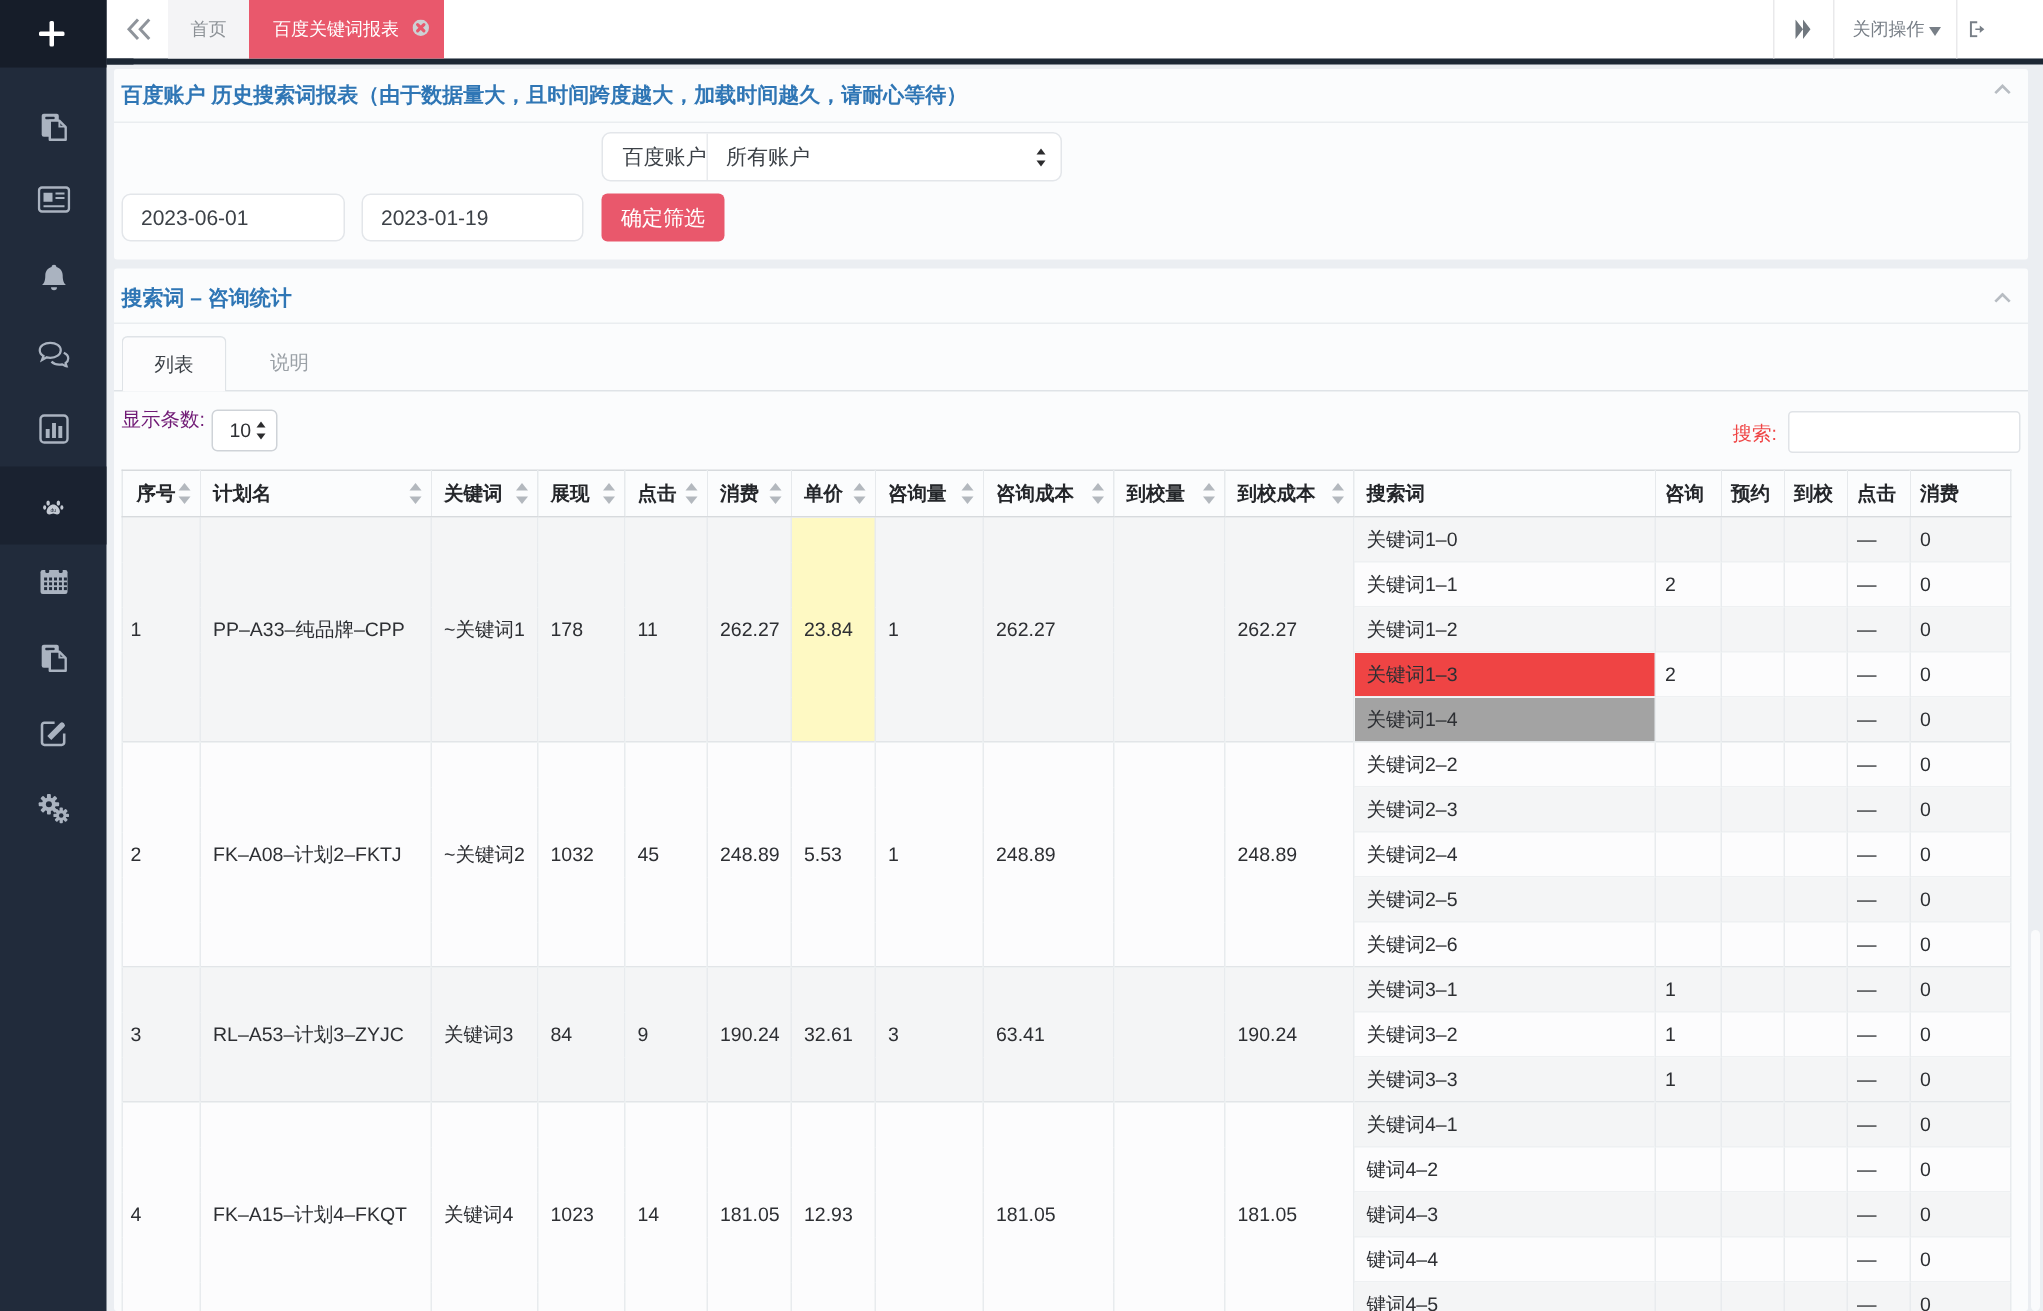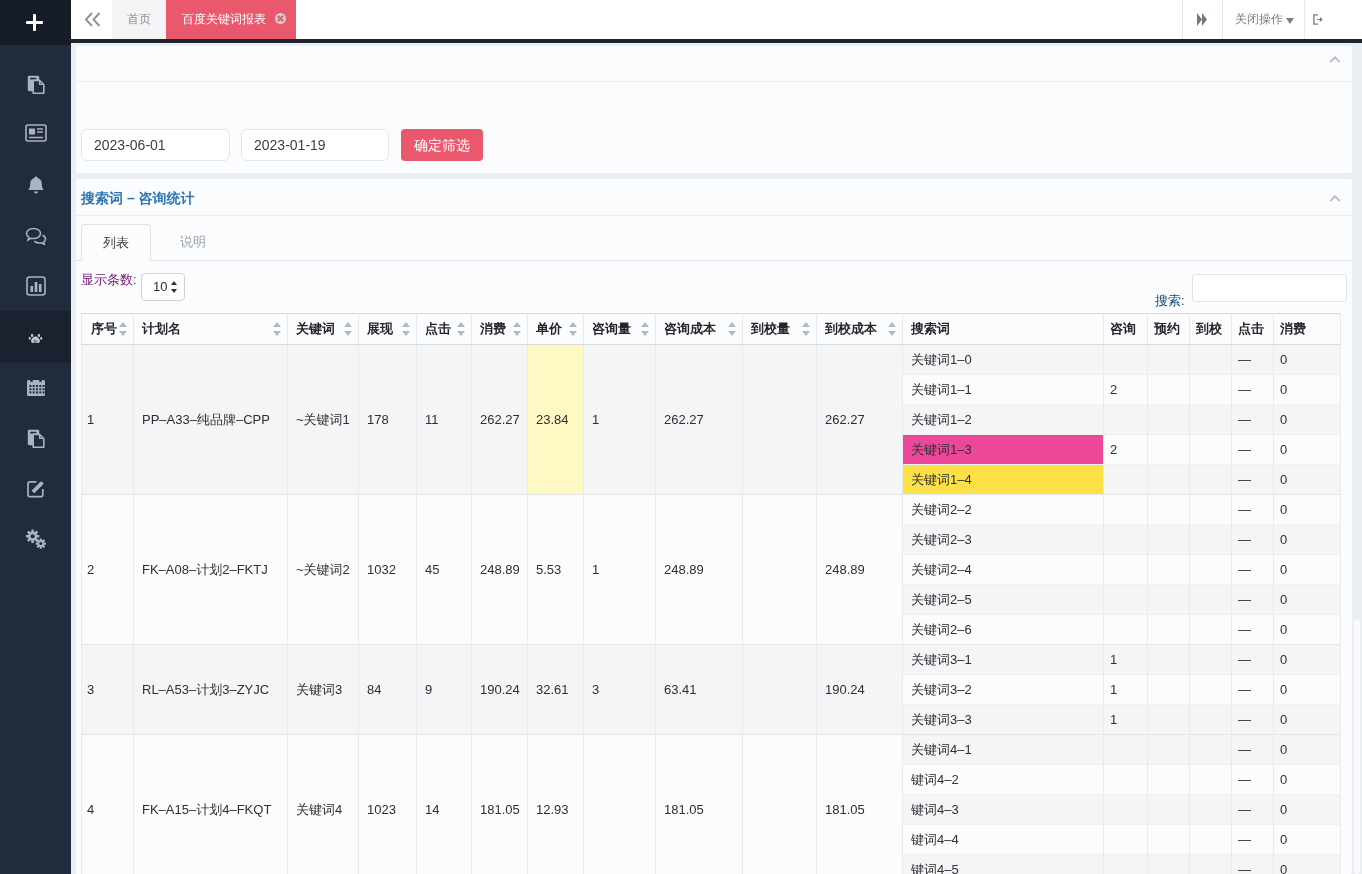--- a/index.html
+++ b/index.html
@@ -35,21 +35,21 @@
 .inp{position:absolute;height:32px;border:1px solid #e3e6ea;border-radius:6px;background:#fff;font-size:14px;color:#3c4147;line-height:30px;padding-left:12px}
 #btn{position:absolute;left:325px;top:83px;width:82px;height:32px;background:#e9586c;border-radius:4px;color:#fff;font-size:14px;text-align:center;line-height:32px}
 
 #tabact{position:absolute;left:5px;top:45px;width:70px;height:37px;background:#fcfcfd;border:1px solid #dfe3e7;border-bottom:none;border-radius:4px 4px 0 0;text-align:center;line-height:36px;font-size:13px;color:#3c4147;z-index:2}
 #tab2{position:absolute;left:82px;top:45px;width:70px;height:37px;text-align:center;line-height:36px;font-size:13px;color:#9aa0a6}
 #tabline{position:absolute;left:0;top:81px;width:1276px;height:1px;background:#dfe3e7}
 
 #lenlab{position:absolute;left:5px;top:92px;font-size:13px;color:#701a75}
 #lensel{position:absolute;left:65px;top:94px;width:44px;height:28px;border:1px solid #cfd3d8;border-radius:4px;background:#fff;font-size:13px;color:#2d2f33;line-height:26px;padding-left:11px}
 #lensel .caret{right:6px}
-#schlab{position:absolute;left:1079px;top:113px;font-size:13px;color:#0c4a6e}
+#schlab{position:absolute;left:1079px;top:101px;font-size:13px;color:#ef4444}
 #schinp{position:absolute;left:1116px;top:95px;width:155px;height:28px;border:1px solid #e0e3e7;background:#fff;border-radius:3px}
 
 #tbl{position:absolute;left:81px;top:313px;width:1259px;border-collapse:collapse;table-layout:fixed;font-size:13px;color:#2d2f33}
 #tbl th{position:relative;height:31px;font-size:13px;color:#24262a;font-weight:bold;text-align:left;padding:0 0 0 8px;background:#fbfcfd;border:1px solid #e6e9ec;border-top:1px solid #d7dadd;border-bottom:1px solid #d7dadd;white-space:nowrap;overflow:hidden}
 #tbl td{height:30px;padding:0 0 0 8px;border-left:1px solid #e8ebee;border-right:1px solid #e8ebee;white-space:nowrap;overflow:hidden}
 #tbl td.s{border-top:1px solid #eef0f2}
 #tbl tr:first-child td.s{border-top:none}
 #tbl td.bt{border-top:1px solid #e2e5e8}
 #tbl td.c0{padding-left:5px}
 #tbl th.c0{padding-left:9px}
@@ -198,24 +198,29 @@
         <rect x="15.7" y="9.4" width="2.2" height="3.3" rx="0.6" transform="rotate(180 16.8 14.6)" fill="#aab3c0"></rect>
         <rect x="15.7" y="9.4" width="2.2" height="3.3" rx="0.6" transform="rotate(225 16.8 14.6)" fill="#aab3c0"></rect>
         <rect x="15.7" y="9.4" width="2.2" height="3.3" rx="0.6" transform="rotate(270 16.8 14.6)" fill="#aab3c0"></rect>
         <rect x="15.7" y="9.4" width="2.2" height="3.3" rx="0.6" transform="rotate(315 16.8 14.6)" fill="#aab3c0"></rect>
         <circle cx="16.8" cy="14.6" r="1.5" fill="#212b3b"></circle>
       </svg>
     </div>
 </div>
 
 <div id="p1">
+ <div class="ptitle" style="top:9px">百度账户 历史搜索词报表（由于数据量大，且时间跨度越大，加载时间越久，请耐心等待）</div>
  <svg class="chev" style="right:11px;top:10px" width="13" height="8" viewBox="0 0 13 8">
       <path d="M1 7l5.5-5.5L12 7" stroke="#b7bcc2" stroke-width="2" fill="none"></path>
     </svg>
  <div class="psep" style="top:35px"></div>
+ <div class="ig" style="left:325px;top:42px;width:307px">
+      <div class="addon">百度账户</div>
+      <div class="sel">所有账户<span class="caret"></span></div>
+    </div>
  <div class="inp" style="left:5px;top:83px;width:149px">2023-06-01</div>
  <div class="inp" style="left:165px;top:83px;width:148px">2023-01-19</div>
  <div id="btn">确定筛选</div>
 </div>
 
 <div id="p2">
  <div class="ptitle" style="top:11px">搜索词 – 咨询统计</div>
  <svg class="chev" style="right:11px;top:16px" width="13" height="8" viewBox="0 0 13 8">
       <path d="M1 7l5.5-5.5L12 7" stroke="#b7bcc2" stroke-width="2" fill="none"></path>
     </svg>
@@ -331,29 +336,29 @@
       </tr>
 <tr>
         <td class="s c11" style="background:#f4f5f6">关键词1–2</td>
         <td class="s c12" style="background:#f4f5f6"></td>
         <td class="s c13" style="background:#f4f5f6"></td>
         <td class="s c14" style="background:#f4f5f6"></td>
         <td class="s c15" style="background:#f4f5f6">—</td>
         <td class="s c16" style="background:#f4f5f6">0</td>
       </tr>
 <tr>
-        <td class="s c11" style="background:#ec4899">关键词1–3</td>
+        <td class="s c11" style="background:#ef4444">关键词1–3</td>
         <td class="s c12" style="background:#fcfcfd">2</td>
         <td class="s c13" style="background:#fcfcfd"></td>
         <td class="s c14" style="background:#fcfcfd"></td>
         <td class="s c15" style="background:#fcfcfd">—</td>
         <td class="s c16" style="background:#fcfcfd">0</td>
       </tr>
 <tr>
-        <td class="s c11" style="background:#fde047">关键词1–4</td>
+        <td class="s c11" style="background:#a3a3a3">关键词1–4</td>
         <td class="s c12" style="background:#f4f5f6"></td>
         <td class="s c13" style="background:#f4f5f6"></td>
         <td class="s c14" style="background:#f4f5f6"></td>
         <td class="s c15" style="background:#f4f5f6">—</td>
         <td class="s c16" style="background:#f4f5f6">0</td>
       </tr>
 <tr>
         <td class="g c0 bt" rowspan="5" style="background:#fcfcfd">2</td>
         <td class="g c1 bt" rowspan="5" style="background:#fcfcfd">FK–A08–计划2–FKTJ</td>
         <td class="g c2 bt" rowspan="5" style="background:#fcfcfd">~关键词2</td>

